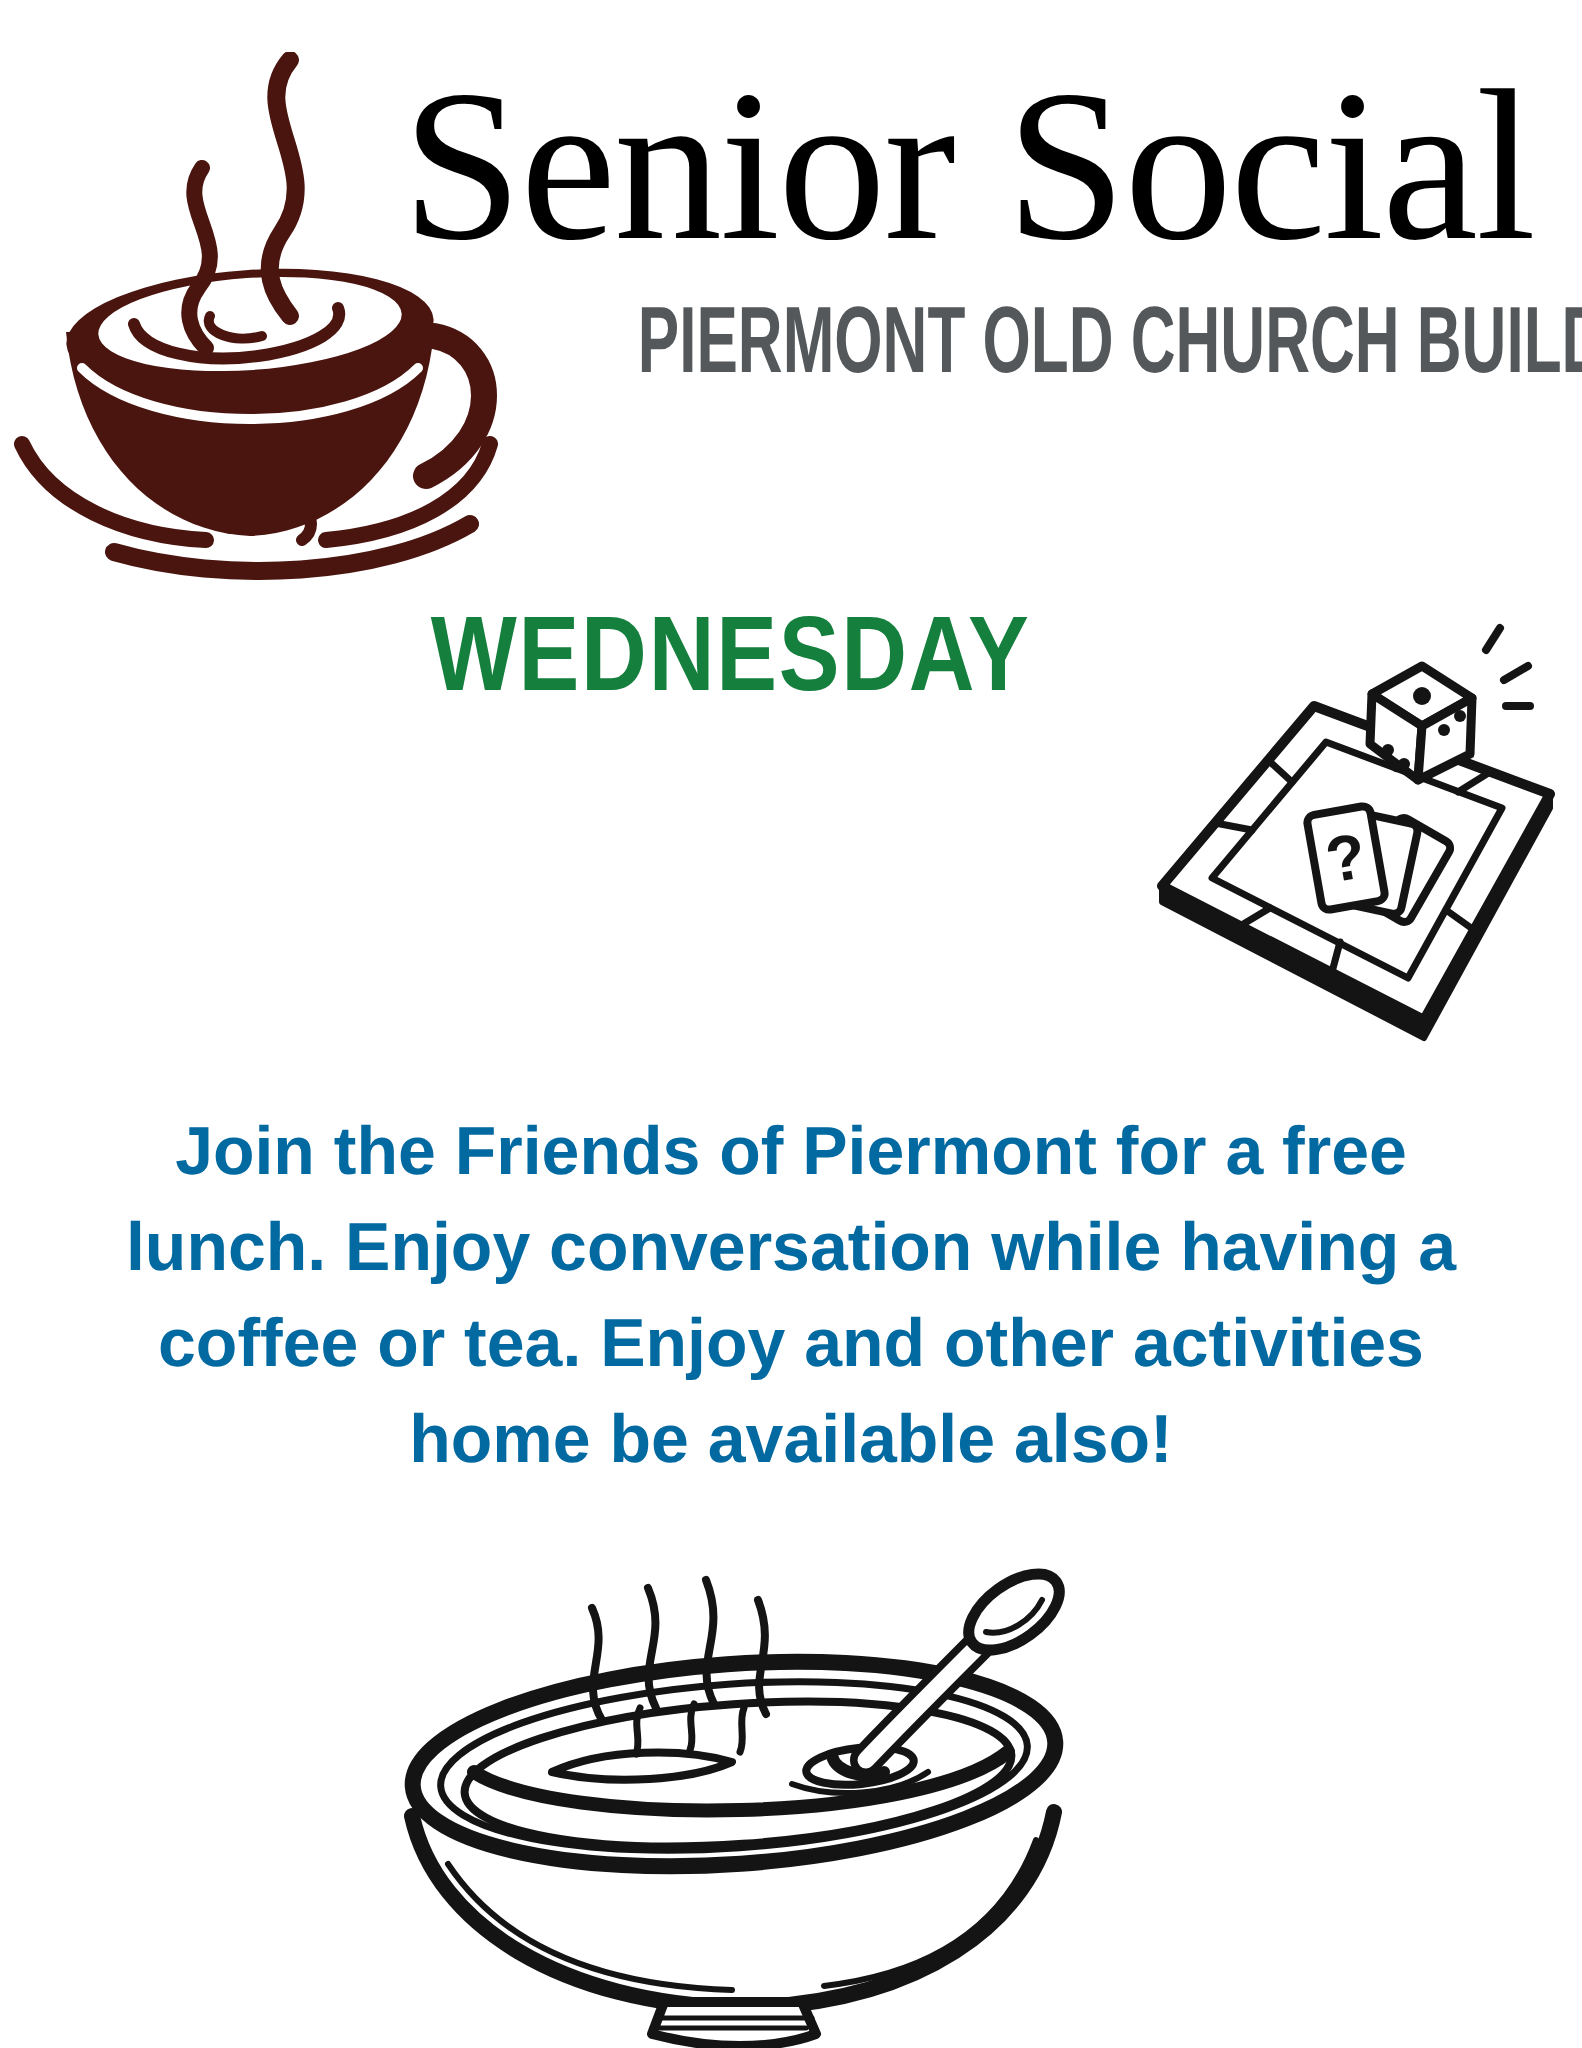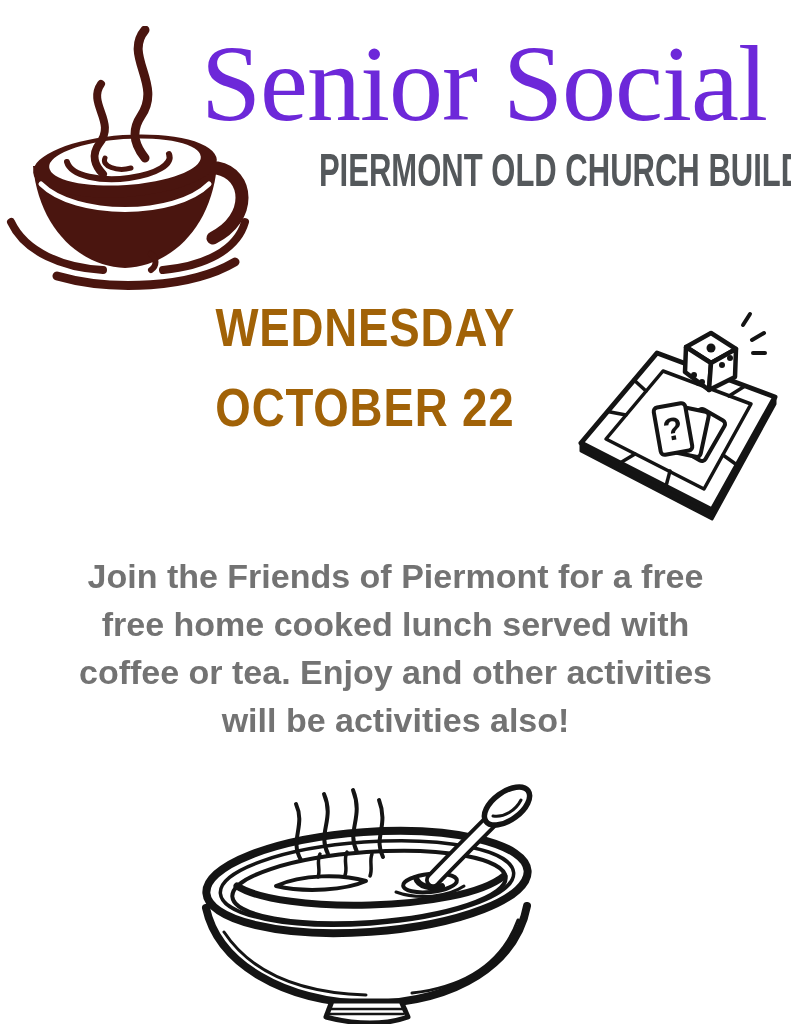--- a/index.html
+++ b/index.html
@@ -6,37 +6,37 @@
   .poster {
     position:relative; width:791px; height:1024px; background:#ffffff;
     overflow:hidden; font-family:"Liberation Sans", sans-serif;
   }
   .abs { position:absolute; }
 
   
   .header-text { position:absolute; left:180px; top:30px; width:608px; text-align:center; }
   .title {
     font-family:"Liberation Serif", serif; font-weight:normal; margin:0;
-    font-size:108px; line-height:1.0; color:#6d28d9; letter-spacing:-1px; white-space:nowrap;
+    font-size:108px; line-height:1.0; color:#000000; letter-spacing:-1px; white-space:nowrap;
   }
   .subtitle { margin-top:8px; line-height:1; }
   .cond { display:inline-block; white-space:nowrap; transform-origin:center; }
   .subtitle .cond {
     font-size:47px; font-weight:bold; color:#54585b; transform:scaleX(0.66);
   }
 
   
-  .datetime { position:absolute; left:65px; top:288px; width:600px; text-align:center; color:#a16207; }
+  .datetime { position:absolute; left:65px; top:288px; width:600px; text-align:center; color:#15803d; }
   .dt-line { line-height:80px; height:80px; }
   .dt-line .cond { font-size:53px; font-weight:bold; transform:scaleX(0.86); letter-spacing:1px; }
 
   
   .description {
     position:absolute; left:8px; top:552px; width:775px; text-align:center;
-    color:#737373; font-weight:bold; font-size:34px; line-height:48px;
+    color:#0369a1; font-weight:bold; font-size:34px; line-height:48px;
   }
   .desc-line { white-space:nowrap; }
 
   svg { display:block; }
 </style>
 </head>
 <body>
 
 <div class="poster">
 
@@ -68,23 +68,20 @@
   <div class="header-text">
     <h1 class="title">Senior Social</h1>
     <div class="subtitle">
       <span class="cond">PIERMONT OLD CHURCH BUILDING</span>
     </div>
   </div>
 
   <div class="datetime">
     <div class="dt-line">
       <span class="cond">WEDNESDAY</span>
-    </div>
-    <div class="dt-line">
-      <span class="cond">OCTOBER 22</span>
     </div>
   </div>
 
   <svg class="abs" style="left:560px; top:298px;" width="231" height="247" viewBox="0 0 231 247">
     <g stroke="#141414" stroke-linejoin="round" stroke-linecap="round" fill="none">
 
       <path d="M 21,145 L 21,153 L 152,221 L 215,106 L 215,99 L 152,212 Z" fill="#141414" stroke-width="3"></path>
 
       <polygon points="97,55 215,99 152,212 21,145" fill="#ffffff" stroke-width="5"></polygon>
       <polygon points="103,73 191,106 144,191 46,141" stroke-width="3.5"></polygon>
@@ -120,23 +117,23 @@
       </g>
 
       <path d="M 183,27 L 190,16" stroke-width="4"></path>
       <path d="M 192,42 L 204,35" stroke-width="4"></path>
       <path d="M 193,55 L 205,55" stroke-width="4"></path>
     </g>
   </svg>
 
   <div class="description">
     <div class="desc-line">Join the Friends of Piermont for a free</div>
-    <div class="desc-line">free home cooked lunch served with</div>
+    <div class="desc-line">lunch. Enjoy conversation while having a</div>
     <div class="desc-line">coffee or tea. Enjoy and other activities</div>
-    <div class="desc-line">will be activities also!</div>
+    <div class="desc-line">home be available also!</div>
   </div>
 
   <svg class="abs" style="left:180px; top:780px;" width="384" height="246" viewBox="0 0 384 246">
     <g stroke="#141414" stroke-linecap="round" stroke-linejoin="round" fill="none">
 
       <path d="M 26,128 L 347,126 C 336,183 278,222 190,224 C 102,222 38,183 26,128 Z" fill="#ffffff" stroke="none"></path>
       <path d="M 26,128 C 38,183 102,222 190,224 C 278,222 336,183 347,126" stroke-width="8"></path>
       <path d="M 44,152 C 72,194 122,213 186,215" stroke-width="3"></path>
       <path d="M 232,213 C 292,206 324,178 338,140" stroke-width="3"></path>
 

